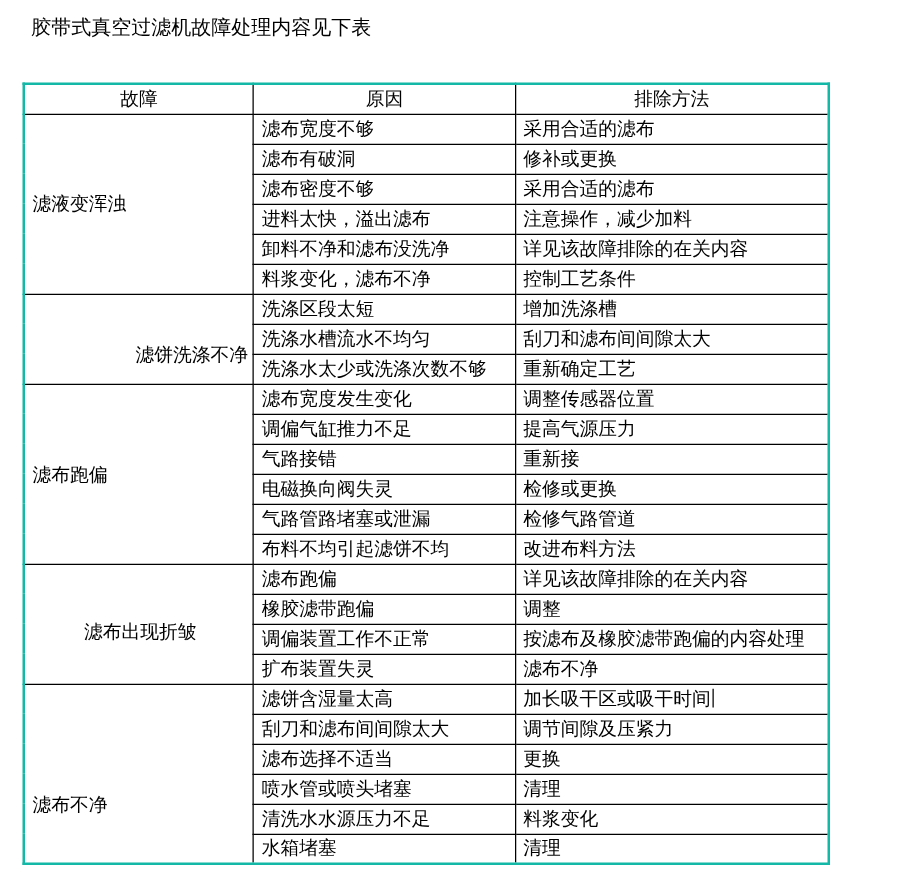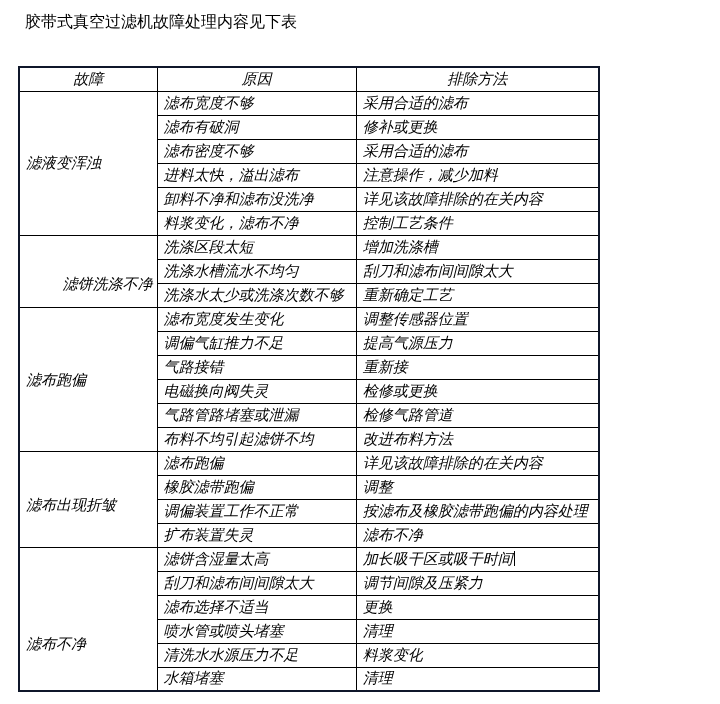--- a/index.html
+++ b/index.html
@@ -7,40 +7,39 @@
     padding: 0;
     background: #ffffff;
     width: 720px;
     height: 704px;
     font-family: "DejaVu Sans", sans-serif;
     color: #000000;
     overflow: hidden;
   }
   .page {
     position: relative;
-    width: 600px;
+    width: 664px;
     height: 704px;
     background: #ffffff;
   }
   .doc-title {
     position: absolute;
     left: 25px;
     top: 11px;
     font-size: 16px;
     line-height: 21px;
     white-space: nowrap;
   }
   .fault-table {
     position: absolute;
     left: 18px;
     top: 66px;
     border-collapse: collapse;
     table-layout: fixed;
-    border: 2px solid #0f172a;
-    font-style: italic;
+    border: 2px solid #14b8a6;
   }
   .fault-table tr {
     height: 24px;
   }
   .fault-table th,
   .fault-table td {
     border: 1px solid #000000;
     font-size: 15px;
     font-weight: 400;
     line-height: 19px;
@@ -143,21 +142,21 @@
         </tr>
         <tr>
           <td class="cause-cell">气路管路堵塞或泄漏</td>
           <td class="remedy-cell">检修气路管道</td>
         </tr>
         <tr>
           <td class="cause-cell">布料不均引起滤饼不均</td>
           <td class="remedy-cell">改进布料方法</td>
         </tr>
         <tr>
-          <td rowspan="4" class="fault-cell" style="padding-top: 12px;">滤布出现折皱</td>
+          <td rowspan="4" class="fault-cell" style="padding-top: 12px; text-align: center;">滤布出现折皱</td>
           <td class="cause-cell">滤布跑偏</td>
           <td class="remedy-cell">详见该故障排除的在关内容</td>
         </tr>
         <tr>
           <td class="cause-cell">橡胶滤带跑偏</td>
           <td class="remedy-cell">调整</td>
         </tr>
         <tr>
           <td class="cause-cell">调偏装置工作不正常</td>
           <td class="remedy-cell">按滤布及橡胶滤带跑偏的内容处理</td>

